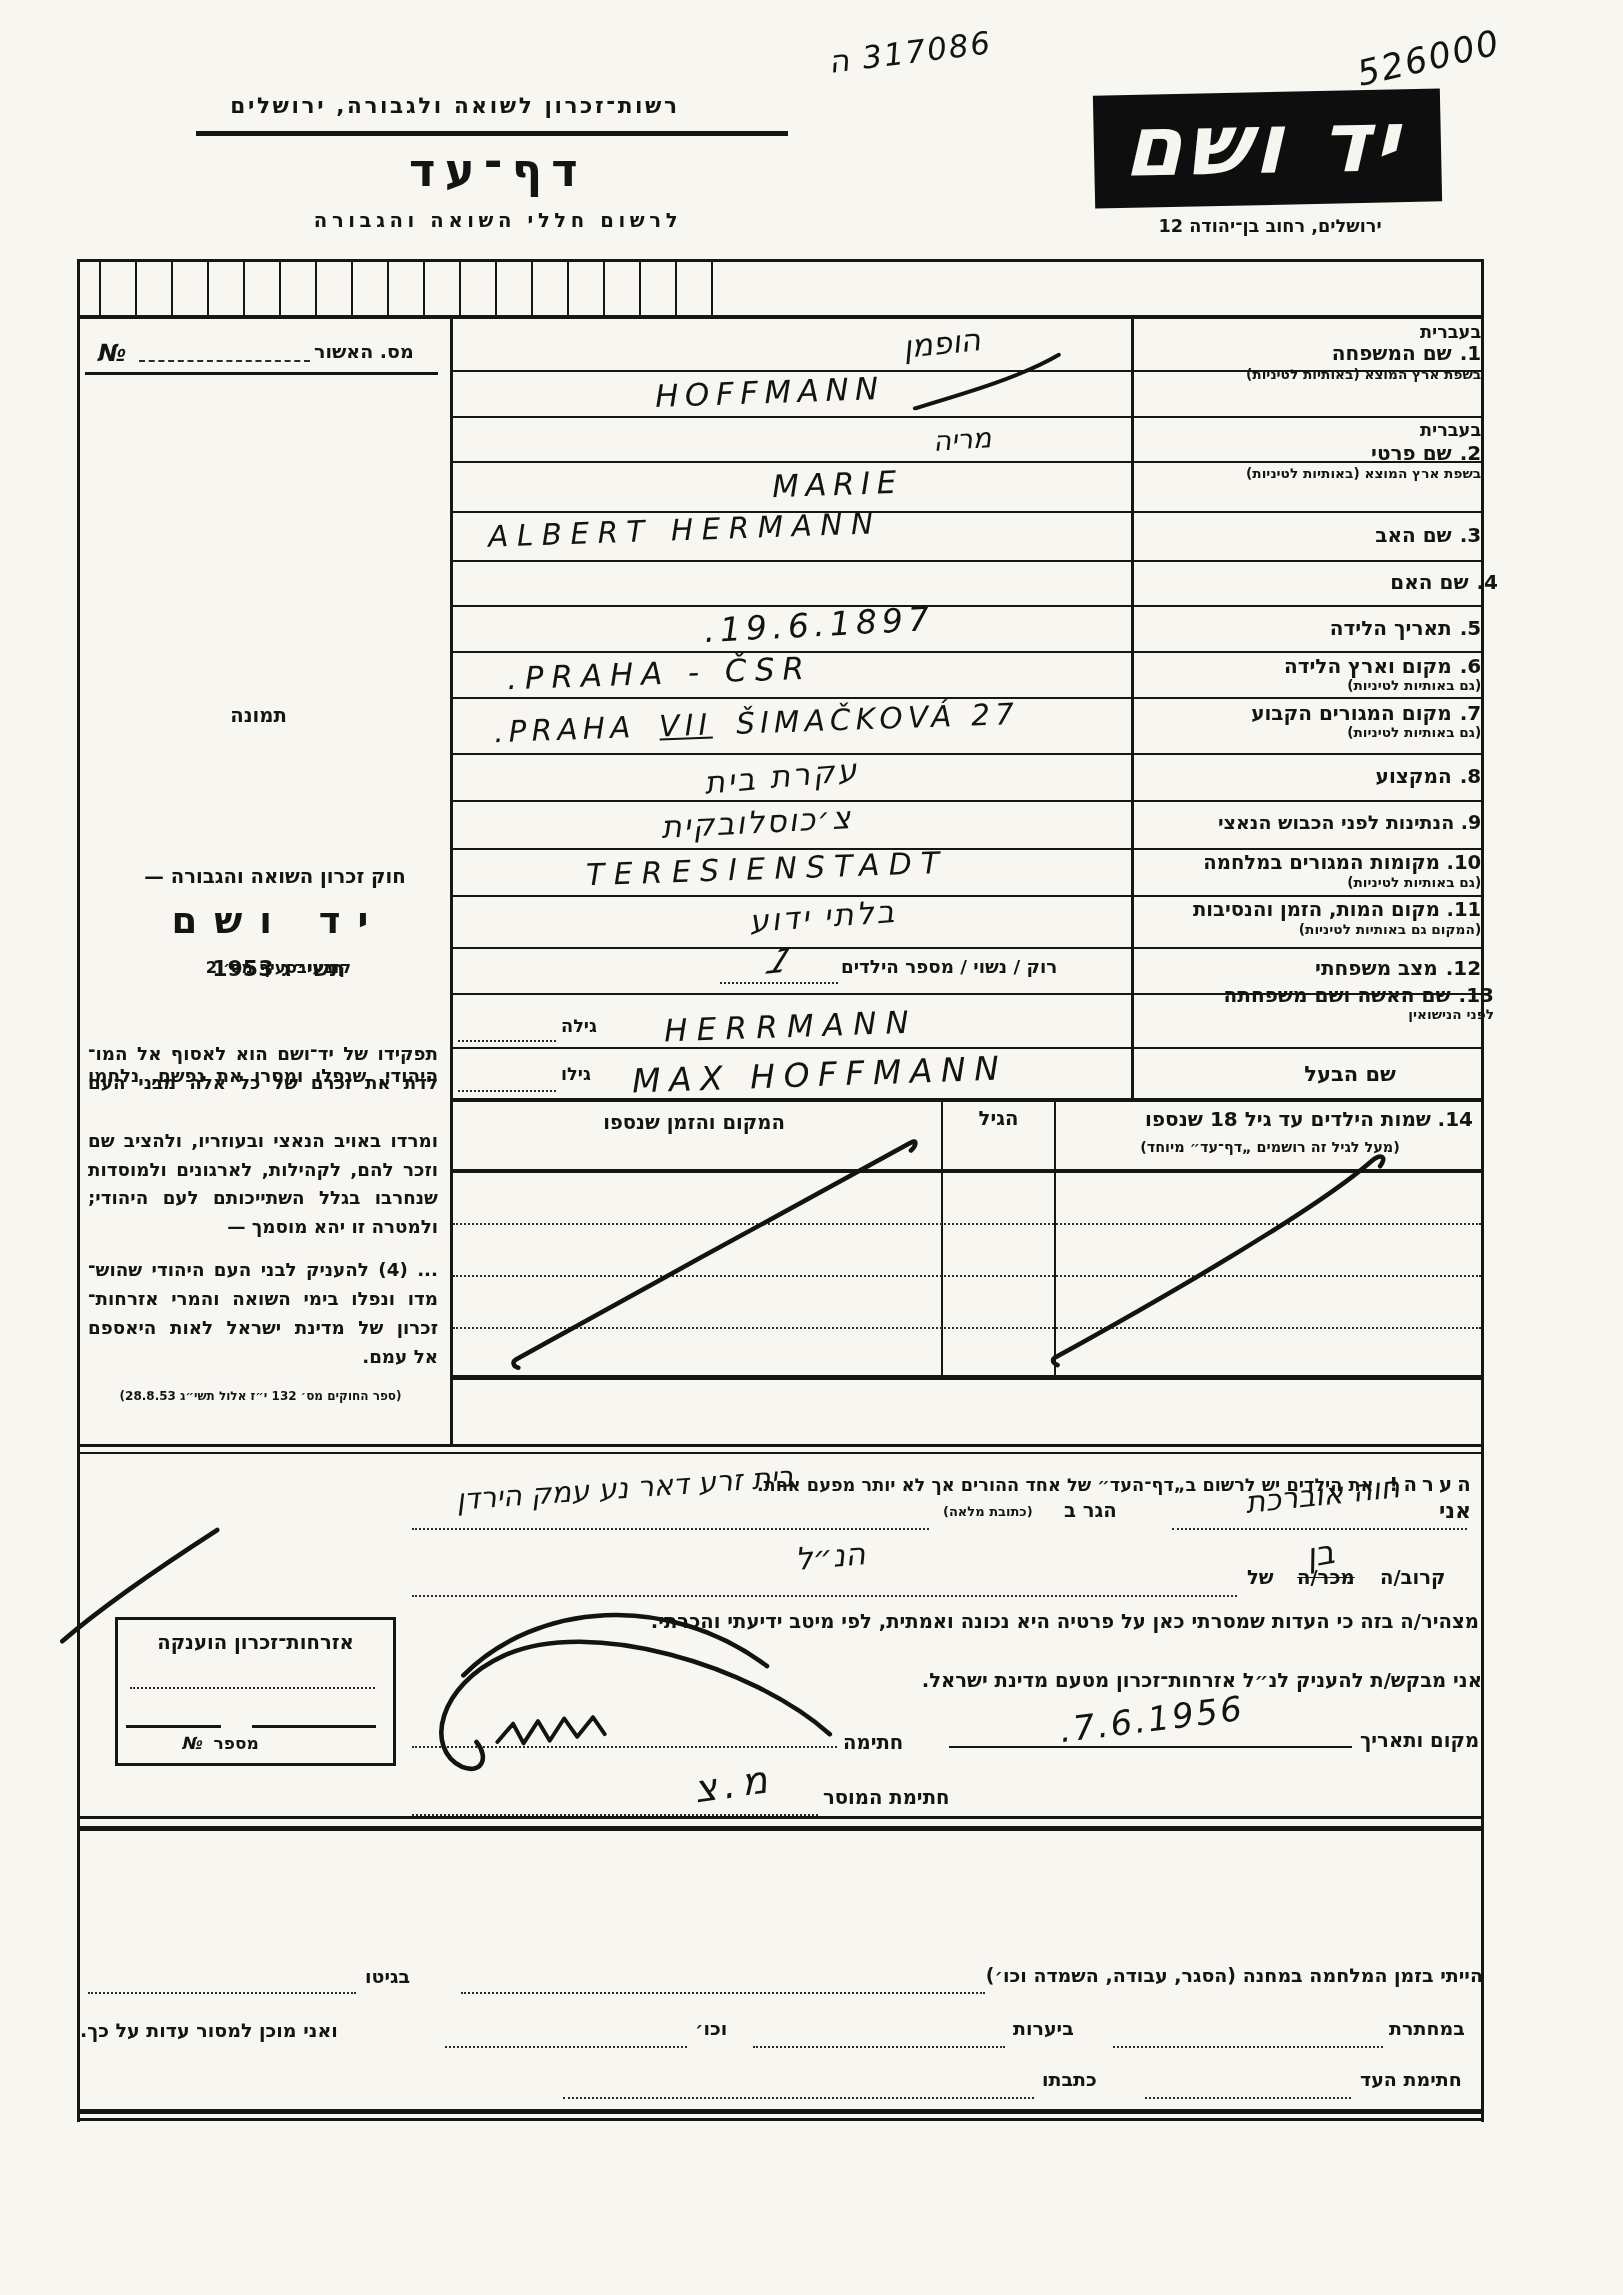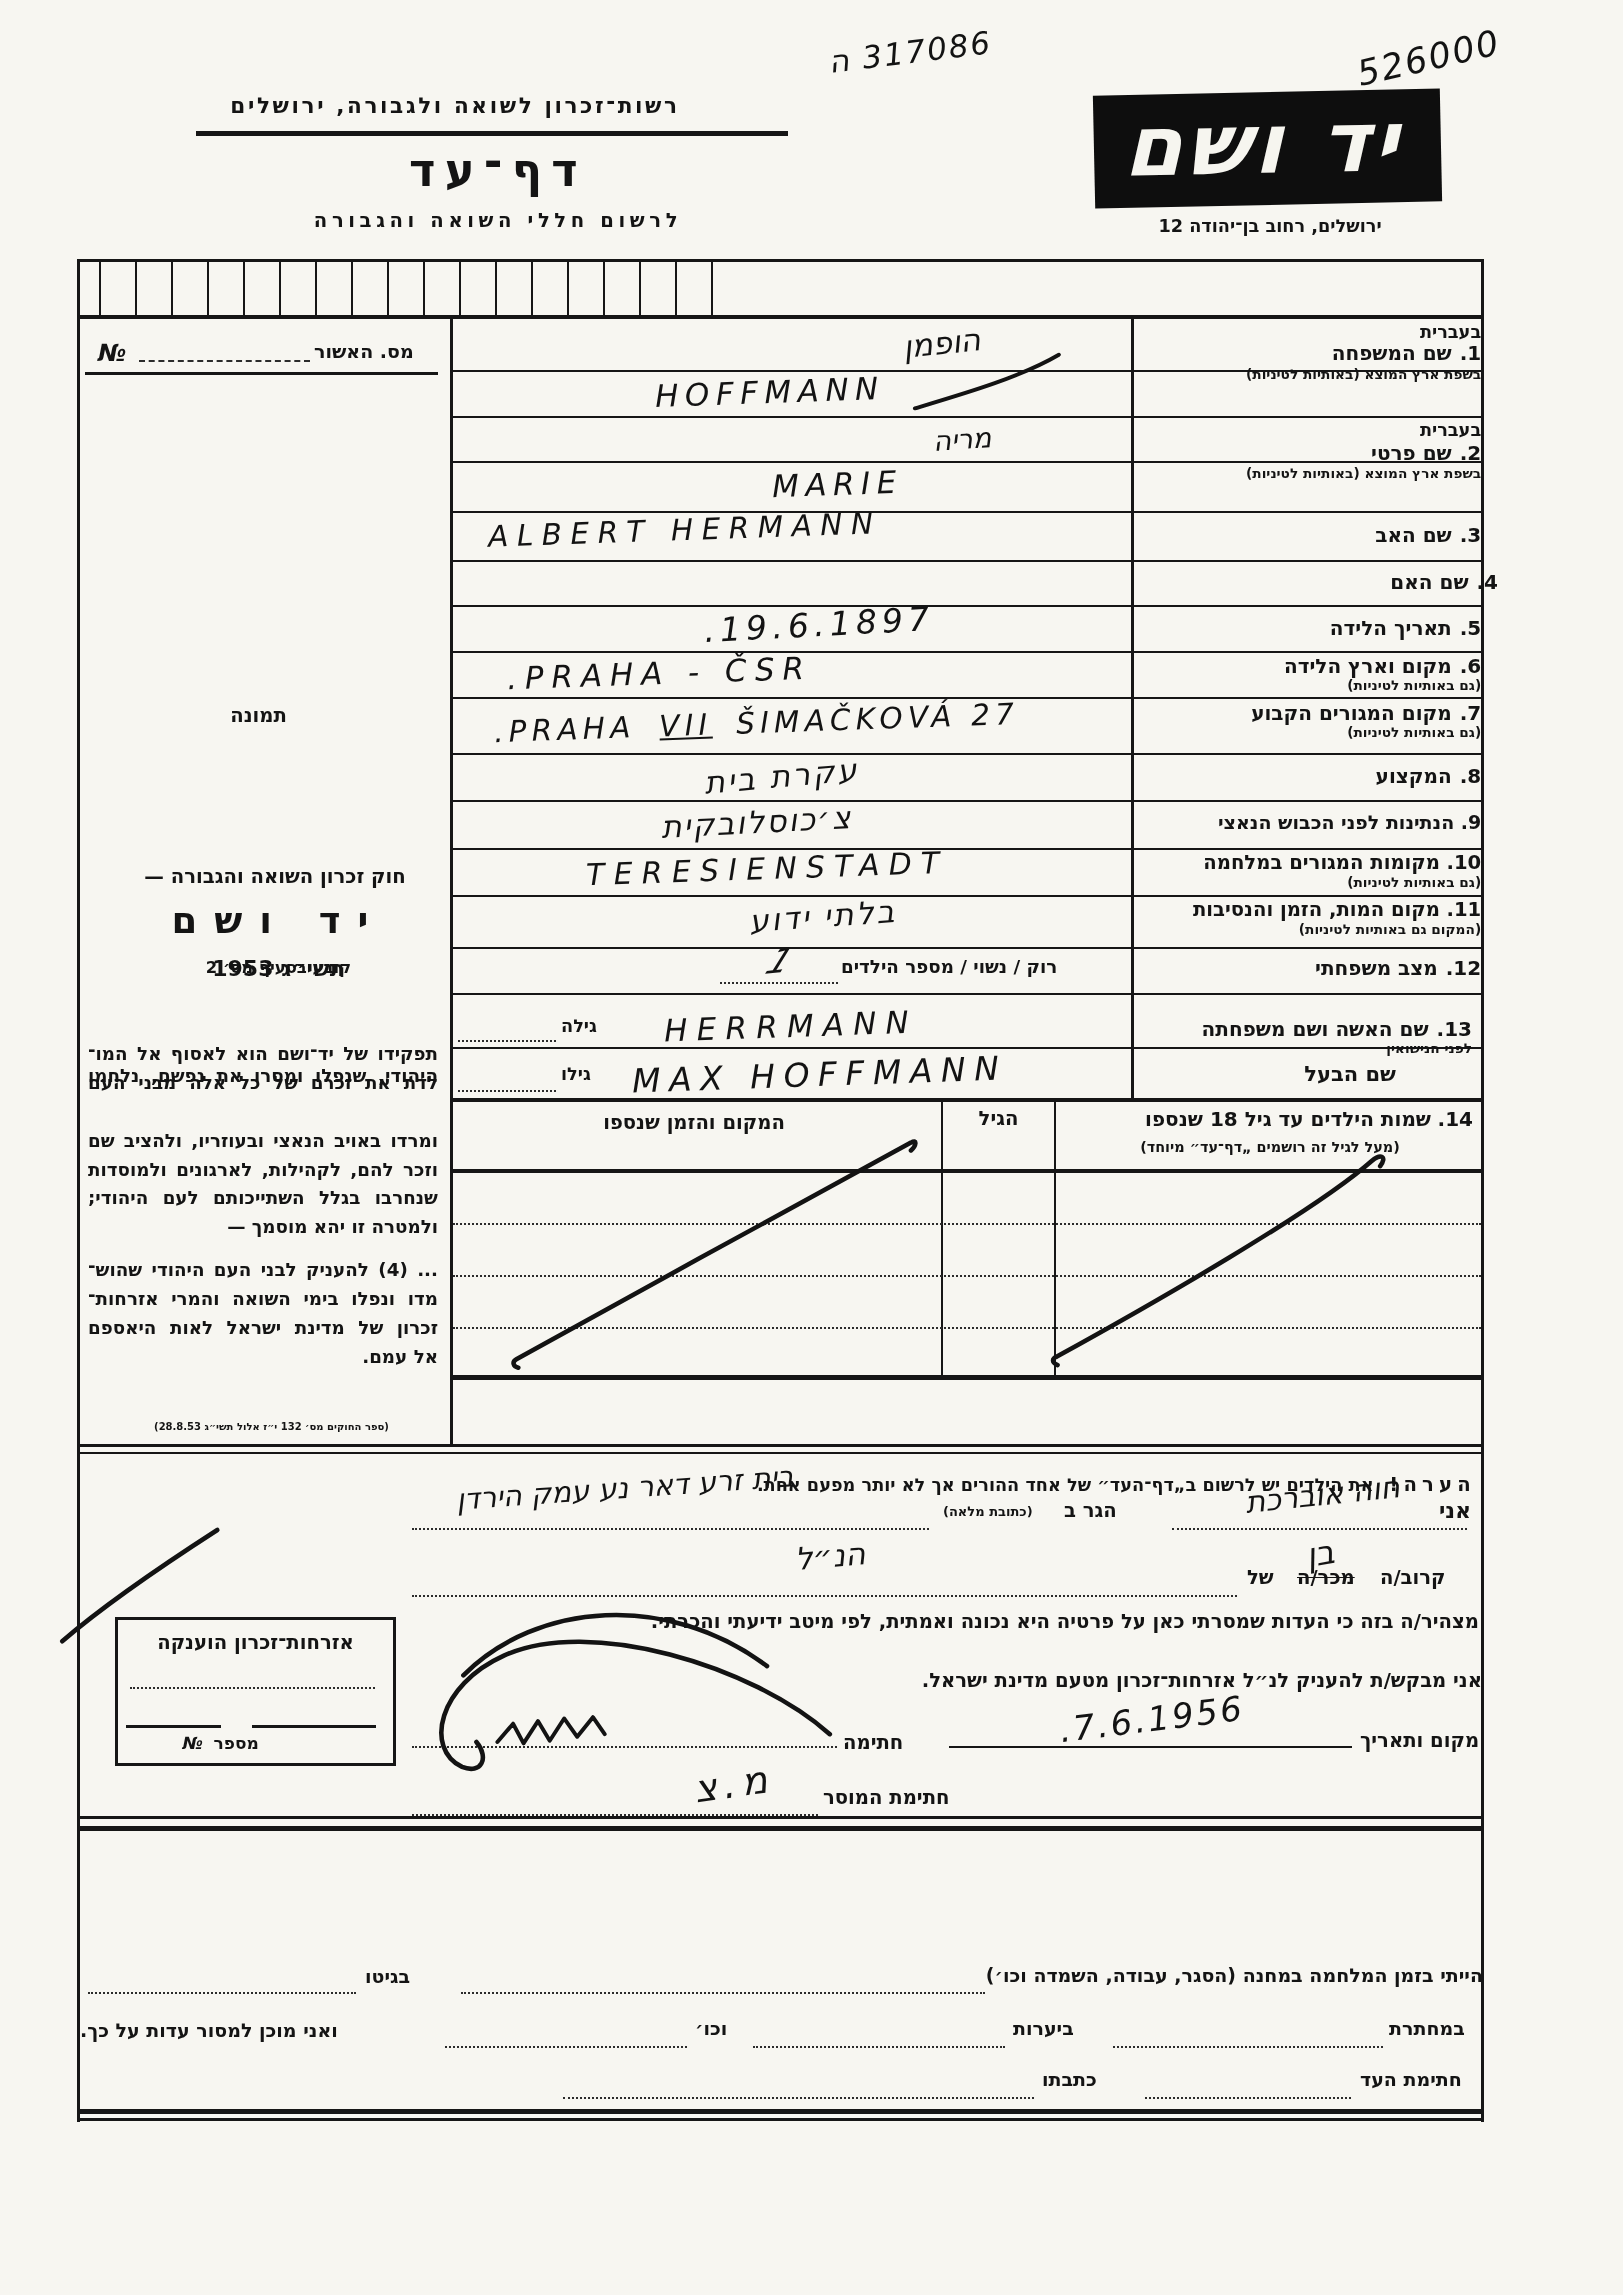--- a/index.html
+++ b/index.html
@@ -87,21 +87,21 @@
   <div class="law" style="left:88px;top:1068px;width:350px;">לדת את זכרם של כל אלה מבני העם</div>
   <div class="law" style="left:88px;top:1061px;width:350px;">היהודי, שנפלו ומסרו את נפשם, נלחמו</div>
   <div class="law" style="left:88px;top:1126px;width:350px;">ומרדו באויב הנאצי ובעוזריו, ולהציב שם</div>
   <div class="law" style="left:88px;top:1155px;width:350px;">וזכר להם, לקהילות, לארגונים ולמוסדות</div>
   <div class="law" style="left:88px;top:1183px;width:350px;">שנחרבו בגלל השתייכותם לעם היהודי;</div>
   <div class="law last" style="left:88px;top:1212px;width:350px;">ולמטרה זו יהא מוסמך —</div>
   <div class="law" style="left:88px;top:1255px;width:350px;">... (4) להעניק לבני העם היהודי שהוש־</div>
   <div class="law" style="left:88px;top:1284px;width:350px;">מדו ונפלו בימי השואה והמרי אזרחות־</div>
   <div class="law" style="left:88px;top:1313px;width:350px;">זכרון של מדינת ישראל לאות היאספם</div>
   <div class="law last" style="left:88px;top:1342px;width:350px;">אל עמם.</div>
-  <div class="abs b ctr nw" style="left:88px;top:1389px;width:367px;font-size:10px;margin-top:32px;">(ספר החוקים מס׳ 132 י״ז אלול תשי״ג 28.8.53)</div>
+  <div class="abs b ctr nw" style="left:77px;top:1389px;width:367px;font-size:12px;">(ספר החוקים מס׳ 132 י״ז אלול תשי״ג 28.8.53)</div>
 
   <div class="lbl" style="left:1134px;top:322px;width:338px;padding-left:9.2px;">
     <div style="font-size:17.7px;">בעברית</div>
     <div style="font-size:20px;margin-top:0;"><span style="margin-left:7.9px;">1.</span><span>שם המשפחה</span></div>
     <div class="sub" style="margin-top:1.3px;">בשפת ארץ המוצא (באותיות לטיניות)</div>
   </div>
   <div class="lbl" style="left:1134px;top:420px;width:338px;padding-left:9.2px;">
     <div style="font-size:17.7px;">בעברית</div>
     <div style="font-size:20px;margin-top:1.3px;"><span style="margin-left:7.9px;">2.</span><span>שם פרטי</span></div>
     <div class="sub" style="margin-top:1.3px;">בשפת ארץ המוצא (באותיות לטיניות)</div>
@@ -133,21 +133,21 @@
     <div style="font-size:19.6px;"><span style="margin-left:6.5px;">10.</span><span>מקומות המגורים במלחמה</span></div>
     <div class="sub">(גם באותיות לטיניות)</div>
   </div>
   <div class="lbl" style="left:1134px;top:899px;width:338px;padding-left:9.2px;">
     <div style="font-size:19.6px;"><span style="margin-left:6.5px;">11.</span><span>מקום המות, הזמן והנסיבות</span></div>
     <div class="sub">(המקום גם באותיות לטיניות)</div>
   </div>
   <div class="lbl" style="left:1134px;top:957px;width:338px;padding-left:9.2px;font-size:20px;">
     <span style="margin-left:7.9px;">12.</span><span>מצב משפחתי</span>
   </div>
-  <div class="lbl" style="left:1134px;top:1018px;width:338px;padding-left:0;">
+  <div class="lbl" style="left:1134px;top:984px;width:338px;padding-left:22px;">
     <div style="font-size:20px;"><span style="margin-left:7.9px;">13.</span><span>שם האשה ושם משפחתה</span></div>
     <div class="sub">לפני הנישואין</div>
   </div>
   <div class="lbl" style="left:1134px;top:1062px;width:262px;font-size:21px;">
     <span>שם הבעל</span>
   </div>
 
   <div class="hw" style="left:903px;top:325px;font-size:31px;transform:rotate(-6deg);">הופמן</div>
   <div class="hwl" style="left:655px;top:374px;font-size:31px;">HOFFMANN</div>
   <div class="hw" style="left:933px;top:423px;font-size:27.5px;transform:rotate(-4deg);">מריה</div>

